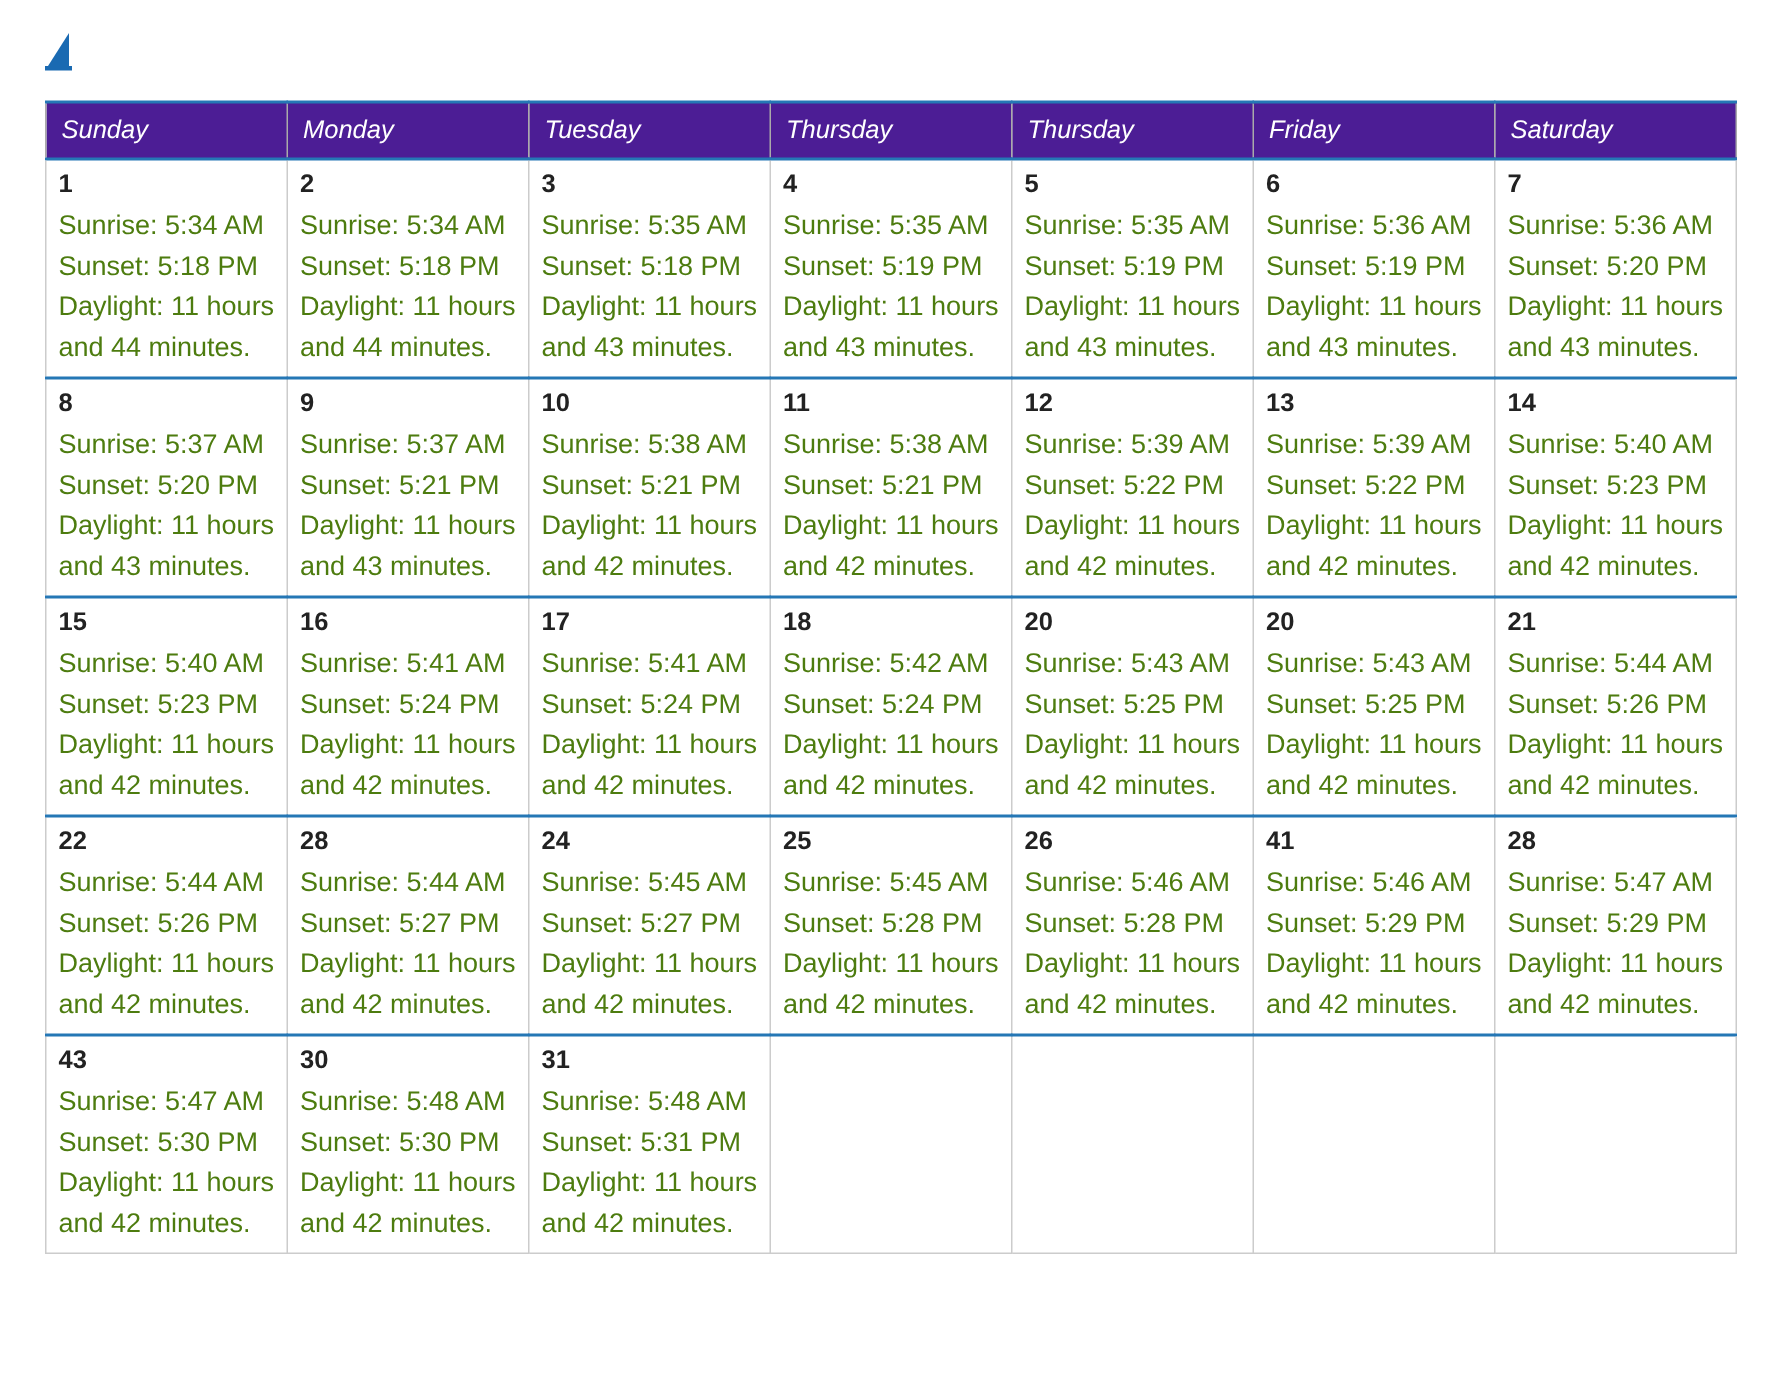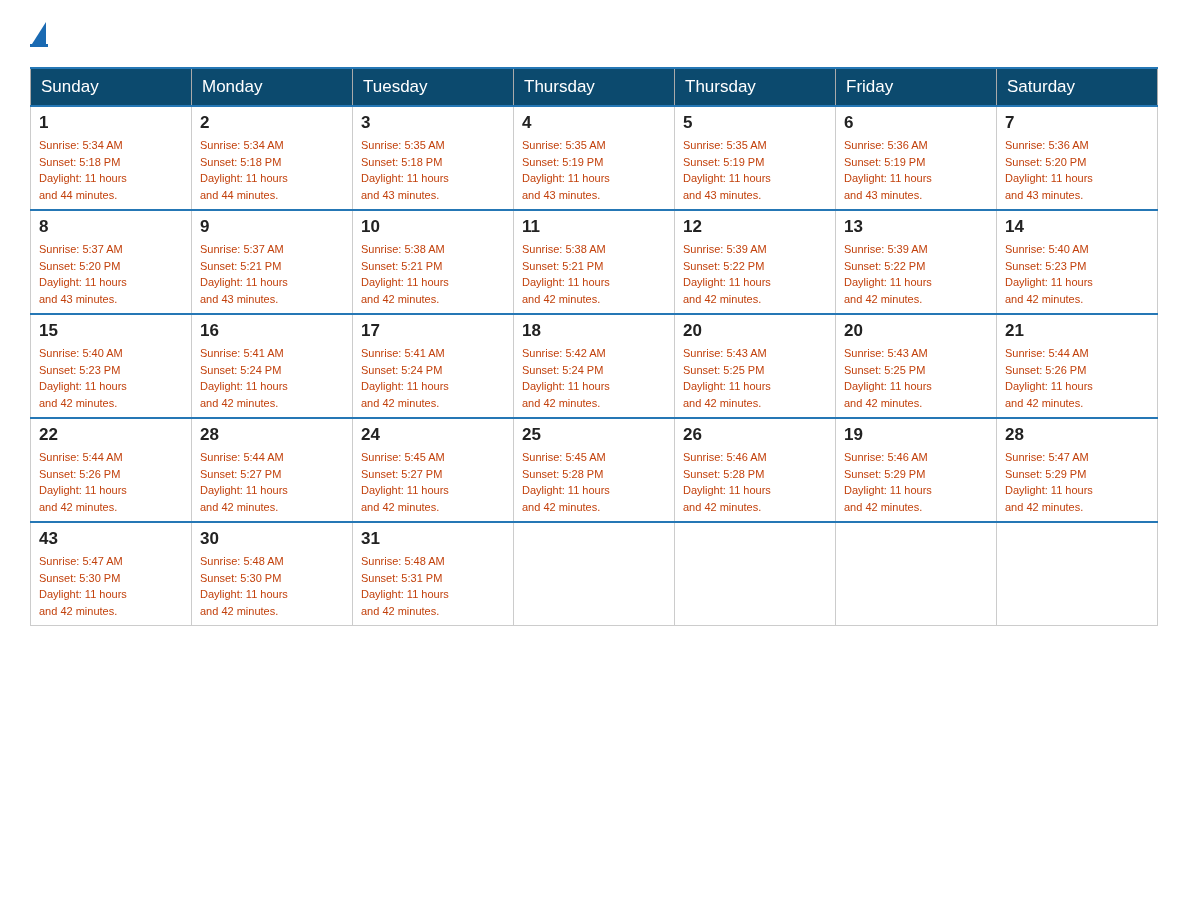--- a/index.html
+++ b/index.html
@@ -63,48 +63,49 @@
       font-size: 22px;
       color: #444444;
       margin-top: 4px;
     }
     .calendar {
       width: 100%;
       border-collapse: collapse;
       border: 1px solid #aaa;
     }
     .calendar th {
-      background-color: #0c4a6e;
+      background-color: #4c1d95;
       color: #ffffff;
       padding: 8px 10px;
       text-align: left;
       font-size: 17px;
       font-weight: normal;
       border: 1px solid #aaa;
+      font-style: italic;
     }
     .calendar td {
       vertical-align: top;
       padding: 6px 8px;
       border: 1px solid #cccccc;
       width: 14.28%;
       min-height: 110px;
       background: #ffffff;
     }
     .calendar tr {
       border-top: 2px solid #2577b5;
     }
     .day-number {
       font-size: 17px;
       font-weight: bold;
       color: #222222;
       margin-bottom: 4px;
     }
     .day-info {
-      font-size: 11px;
-      color: #c2410c;
+      font-size: 18px;
+      color: #4d7c0f;
       line-height: 1.5;
     }
     .empty-cell {
       background: #ffffff;
     }
   </style>
 </head>
 <body>
 
 <div class="header">
@@ -240,21 +241,21 @@
         </td>
         <td>
           <div class="day-number">25</div>
           <div class="day-info">Sunrise: 5:45 AM<br>Sunset: 5:28 PM<br>Daylight: 11 hours<br>and 42 minutes.</div>
         </td>
         <td>
           <div class="day-number">26</div>
           <div class="day-info">Sunrise: 5:46 AM<br>Sunset: 5:28 PM<br>Daylight: 11 hours<br>and 42 minutes.</div>
         </td>
         <td>
-          <div class="day-number">19</div>
+          <div class="day-number">41</div>
           <div class="day-info">Sunrise: 5:46 AM<br>Sunset: 5:29 PM<br>Daylight: 11 hours<br>and 42 minutes.</div>
         </td>
         <td>
           <div class="day-number">28</div>
           <div class="day-info">Sunrise: 5:47 AM<br>Sunset: 5:29 PM<br>Daylight: 11 hours<br>and 42 minutes.</div>
         </td>
       </tr>
       <tr>
         <td>
           <div class="day-number">43</div>

